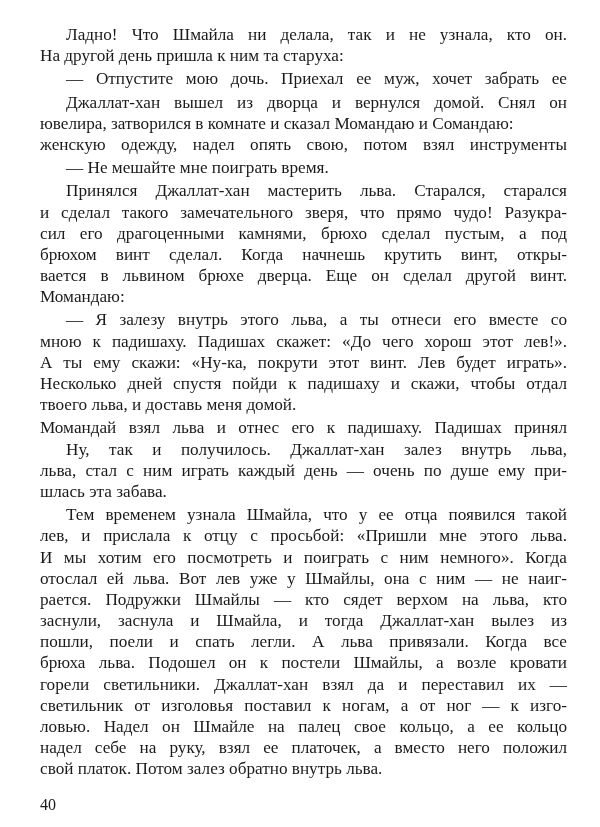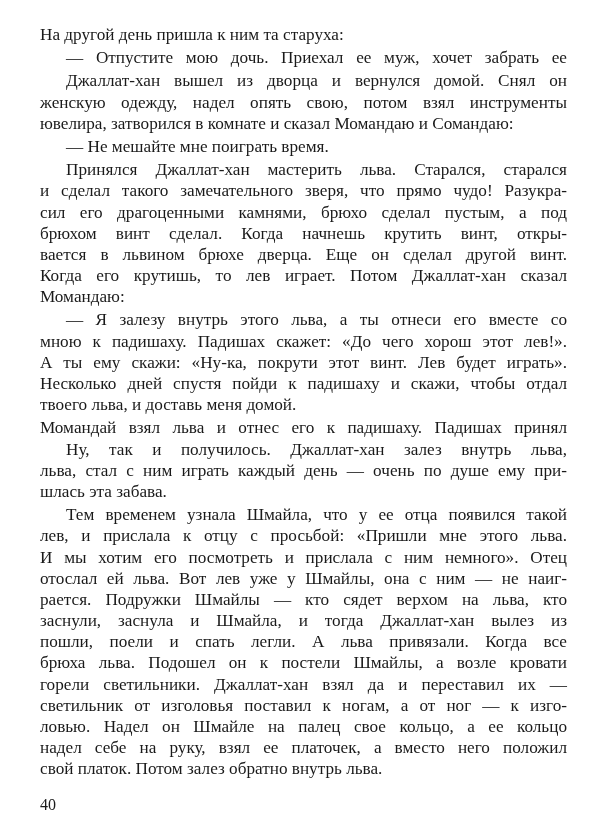--- a/index.html
+++ b/index.html
@@ -18,44 +18,44 @@
     position: absolute; left: 40px; top: 796px;
     font-family: "Liberation Serif", "DejaVu Serif", serif;
     font-size: 16px; color: #1a1a1a;
   }
 </style>
 </head>
 <body>
 
 <div class="page" id="page-body">
     <div class="paragraph">
+      <span class="line indent">Ладно! Что Шмайла ни делала, так и не узнала, кто он.</span>
       <span class="line last">На другой день пришла к ним та старуха:</span>
     </div>
     <div class="para-gap"></div>
     <div class="paragraph">
       <span class="line indent">— Отпустите мою дочь. Приехал ее муж, хочет забрать ее</span>
     </div>
     <div class="para-gap"></div>
     <div class="paragraph">
       <span class="line indent">Джаллат-хан вышел из дворца и вернулся домой. Снял он</span>
+      <span class="line last">ювелира, затворился в комнате и сказал Момандаю и Сомандаю:</span>
       <span class="line">женскую одежду, надел опять свою, потом взял инструменты</span>
-      <span class="line last">ювелира, затворился в комнате и сказал Момандаю и Сомандаю:</span>
     </div>
     <div class="para-gap"></div>
     <div class="paragraph">
       <span class="line indent last">— Не мешайте мне поиграть время.</span>
     </div>
     <div class="para-gap"></div>
     <div class="paragraph">
       <span class="line indent">Принялся Джаллат-хан мастерить льва. Старался, старался</span>
       <span class="line">и сделал такого замечательного зверя, что прямо чудо! Разукра-</span>
       <span class="line">сил его драгоценными камнями, брюхо сделал пустым, а под</span>
       <span class="line">брюхом винт сделал. Когда начнешь крутить винт, откры-</span>
       <span class="line">вается в львином брюхе дверца. Еще он сделал другой винт.</span>
-      <span class="line">Когда его крутишь, то лев играет. Потом Джаллат-хан сказал</span>
       <span class="line last">Момандаю:</span>
     </div>
     <div class="para-gap"></div>
     <div class="paragraph">
       <span class="line indent">— Я залезу внутрь этого льва, а ты отнеси его вместе со</span>
       <span class="line">мною к падишаху. Падишах скажет: «До чего хорош этот лев!».</span>
       <span class="line">А ты ему скажи: «Ну-ка, покрути этот винт. Лев будет играть».</span>
       <span class="line">Несколько дней спустя пойди к падишаху и скажи, чтобы отдал</span>
       <span class="line last">твоего льва, и доставь меня домой.</span>
     </div>
@@ -63,21 +63,21 @@
     <div class="paragraph">
       <span class="line">Момандай взял льва и отнес его к падишаху. Падишах принял</span>
       <span class="line indent">Ну, так и получилось. Джаллат-хан залез внутрь льва,</span>
       <span class="line">льва, стал с ним играть каждый день — очень по душе ему при-</span>
       <span class="line last">шлась эта забава.</span>
     </div>
     <div class="para-gap"></div>
     <div class="paragraph">
       <span class="line indent">Тем временем узнала Шмайла, что у ее отца появился такой</span>
       <span class="line">лев, и прислала к отцу с просьбой: «Пришли мне этого льва.</span>
-      <span class="line">И мы хотим его посмотреть и прислала с ним немного». Отец</span>
+      <span class="line">И мы хотим его посмотреть и поиграть с ним немного». Когда</span>
       <span class="line">отослал ей льва. Вот лев уже у Шмайлы, она с ним — не наиг-</span>
       <span class="line">рается. Подружки Шмайлы — кто сядет верхом на льва, кто</span>
       <span class="line">заснули, заснула и Шмайла, и тогда Джаллат-хан вылез из</span>
       <span class="line">пошли, поели и спать легли. А льва привязали. Когда все</span>
       <span class="line">брюха льва. Подошел он к постели Шмайлы, а возле кровати</span>
       <span class="line">горели светильники. Джаллат-хан взял да и переставил их —</span>
       <span class="line">светильник от изголовья поставил к ногам, а от ног — к изго-</span>
       <span class="line">ловью. Надел он Шмайле на палец свое кольцо, а ее кольцо</span>
       <span class="line">надел себе на руку, взял ее платочек, а вместо него положил</span>
       <span class="line last">свой платок. Потом залез обратно внутрь льва.</span>

